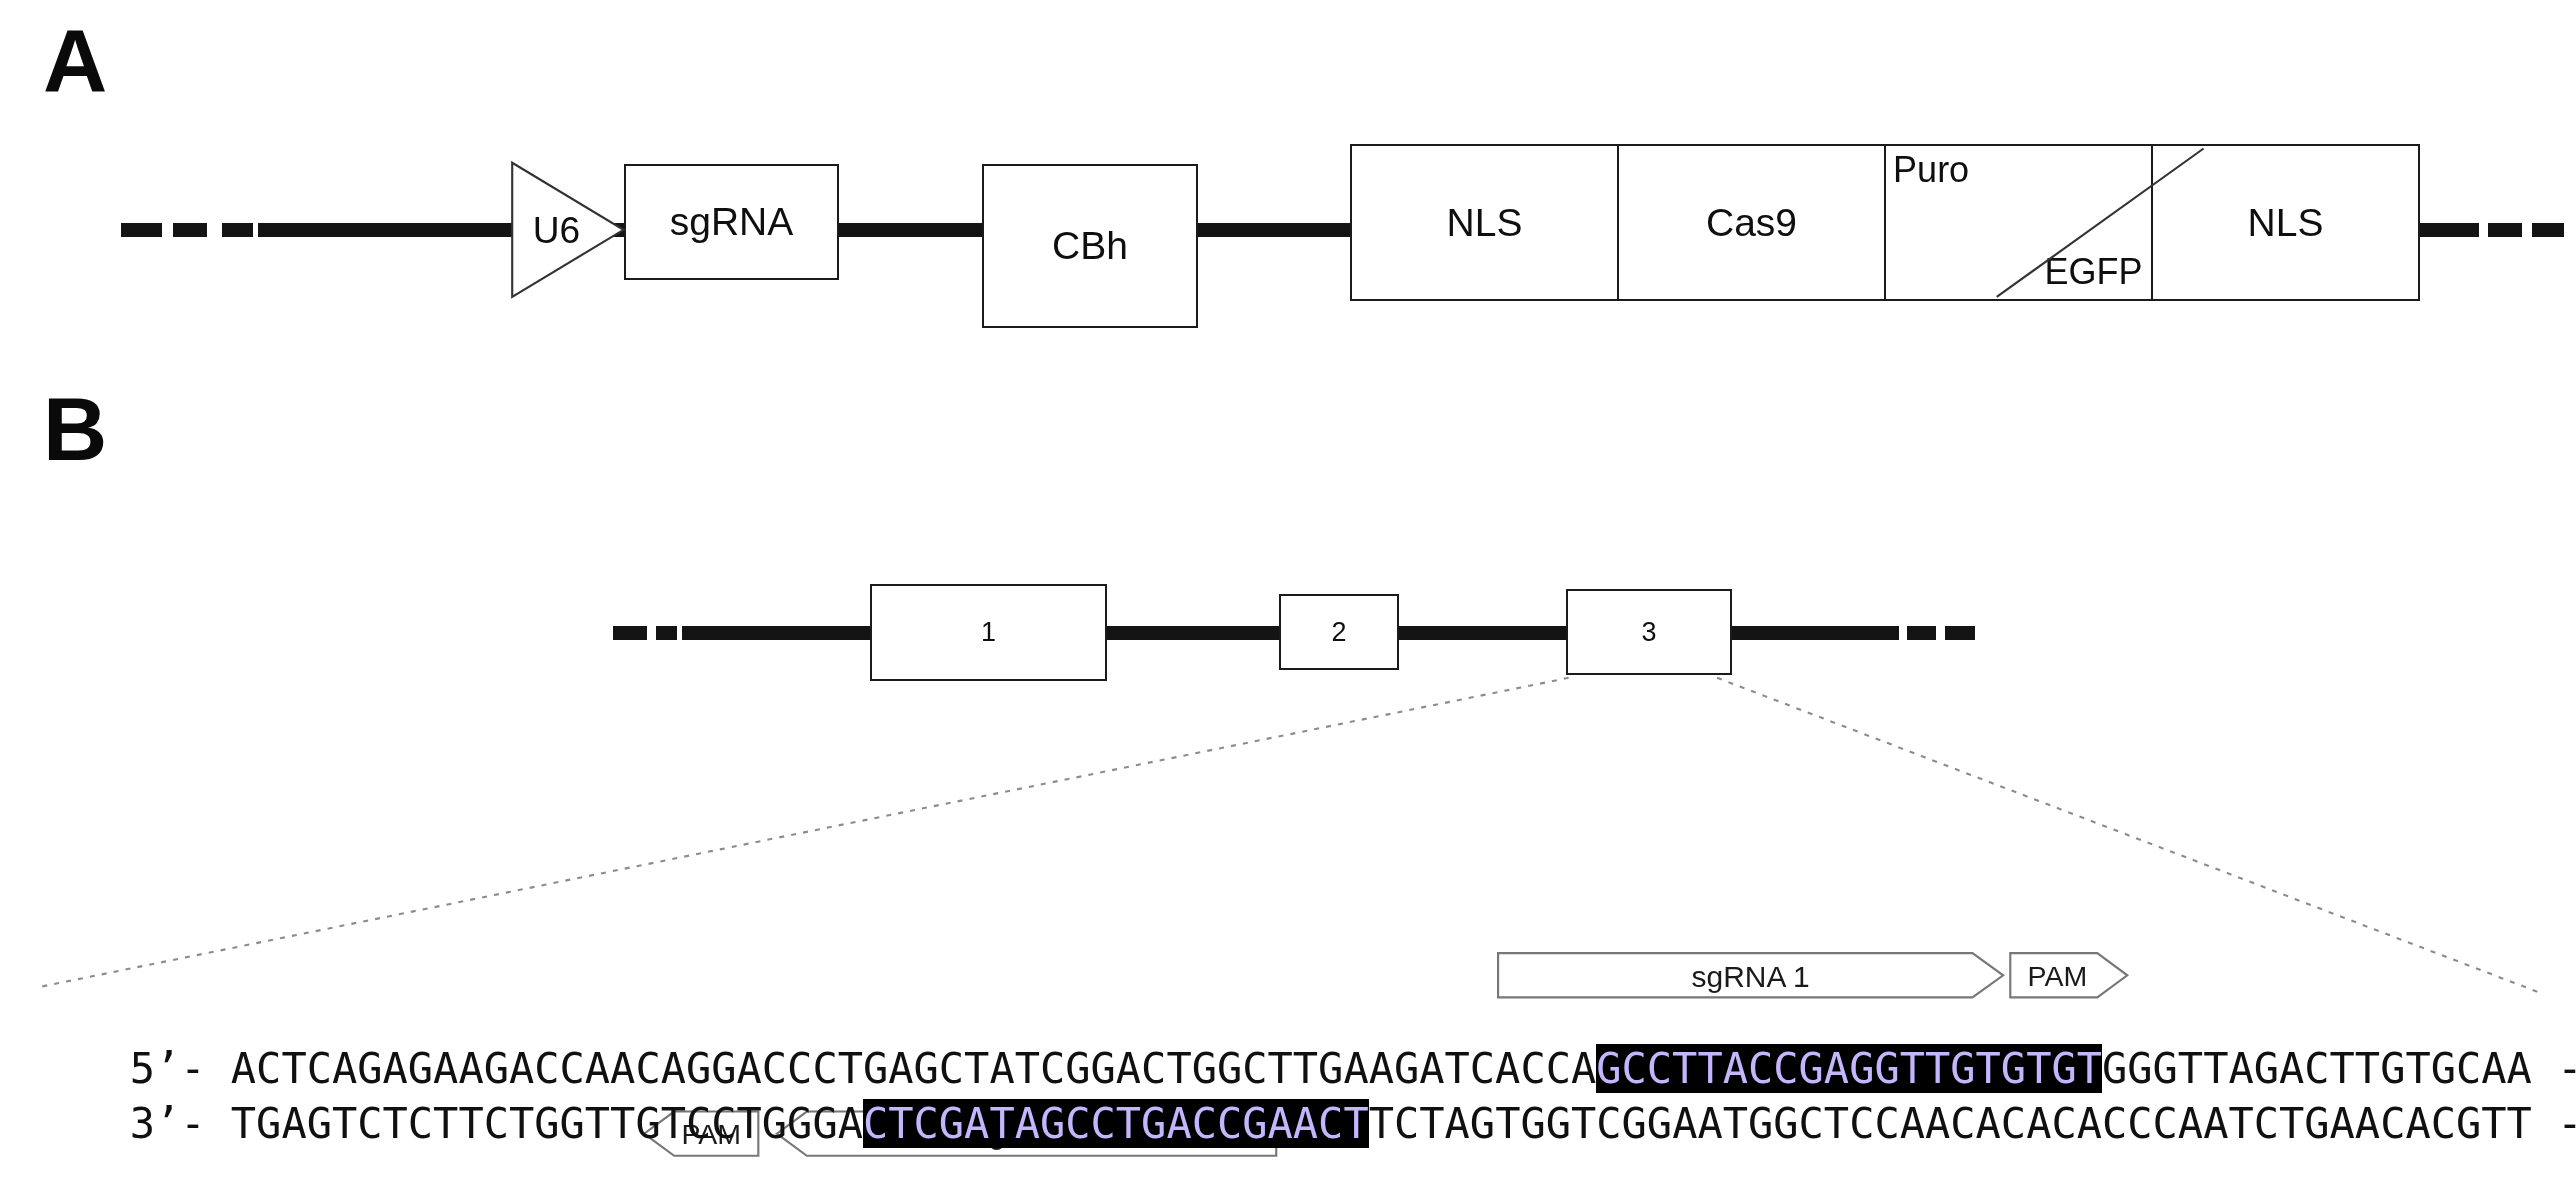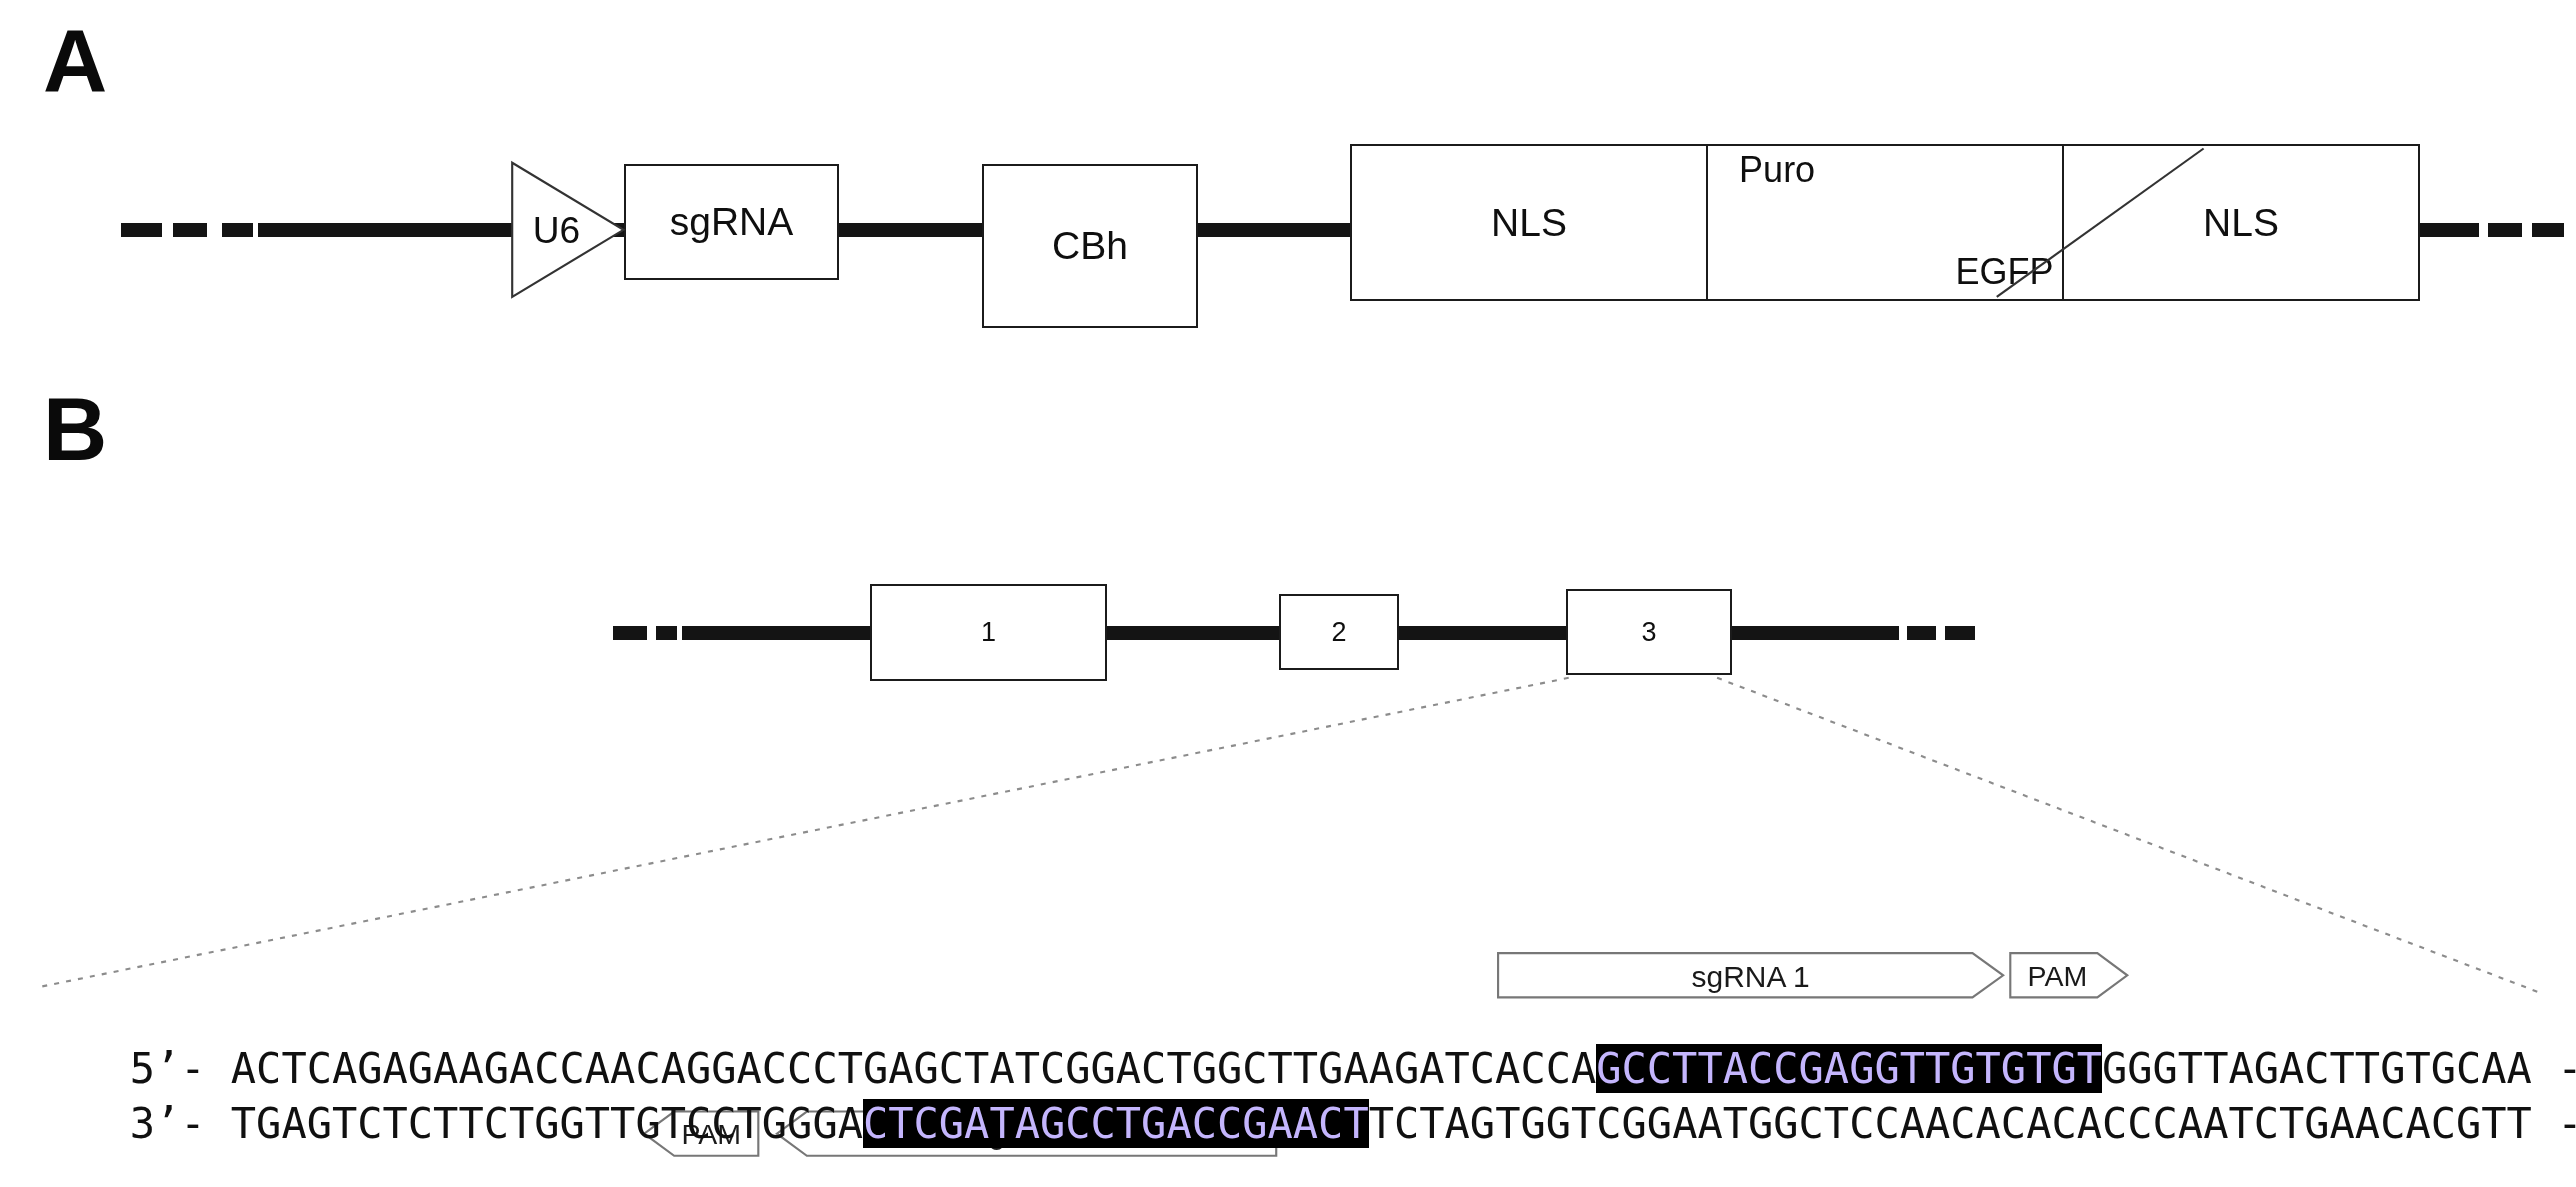--- a/index.html
+++ b/index.html
@@ -8,21 +8,21 @@
   .plabel{position:absolute;font-size:89px;font-weight:700;line-height:1;color:#0a0a0a;}
   .hline{position:absolute;height:13.6px;background:#141414;}
   .box{position:absolute;background:#fff;border:2.9px solid #1b1b1b;box-sizing:border-box;
        display:flex;align-items:center;justify-content:center;font-size:39px;color:#0f0f0f;}
   .exonbox{position:absolute;background:#fff;border:2.1px solid #1b1b1b;box-sizing:border-box;
        display:flex;align-items:center;justify-content:center;font-size:27px;color:#0f0f0f;}
   .cassette{display:flex;align-items:stretch;justify-content:stretch;padding:0;}
   .cell{flex:1 1 0;display:flex;align-items:center;justify-content:center;
         border-left:2.1px solid #1b1b1b;font-size:39px;position:relative;}
   .cell:first-child{border-left:none;}
-  .corner-tl{position:absolute;top:2.9px;left:7.1px;font-size:36px;margin-left:24px;}
+  .corner-tl{position:absolute;top:2.9px;left:7.1px;font-size:36px;}
   .corner-br{position:absolute;bottom:5.7px;right:8.6px;font-size:36px;margin-left:32px;}
   .strand{position:absolute;left:28.5px;white-space:pre;
           font-family:"DejaVu Sans Mono",monospace;font-size:42px;line-height:42px;color:#101010;}
   .hl{background:#000000;color:#c4b5fd;}
   .overlay{position:absolute;left:0;top:0;pointer-events:none;}
   .arrowtxt{font-family:"Liberation Sans",sans-serif;fill:#1a1a1a;}
   .u6txt{font-family:"Liberation Sans",sans-serif;fill:#0f0f0f;}
 </style>
 </head>
 <body>
@@ -42,20 +42,23 @@
     <span>sgRNA</span>
   </div>
 
   <div class="box" style="left:982px;top:164px;width:216px;height:164px">
     <span>CBh</span>
   </div>
 
   <div class="box cassette" style="left:1350px;top:144px;width:1070px;height:157px">
     <div class="cell">
       <span>NLS</span>
+    </div>
+    <div class="cell">
+      <span>Cas9</span>
     </div>
     <div class="cell">
       <span class="corner-tl">Puro</span>
       <span class="corner-br">EGFP</span>
     </div>
     <div class="cell">
       <span>NLS</span>
     </div>
   </div>
 

